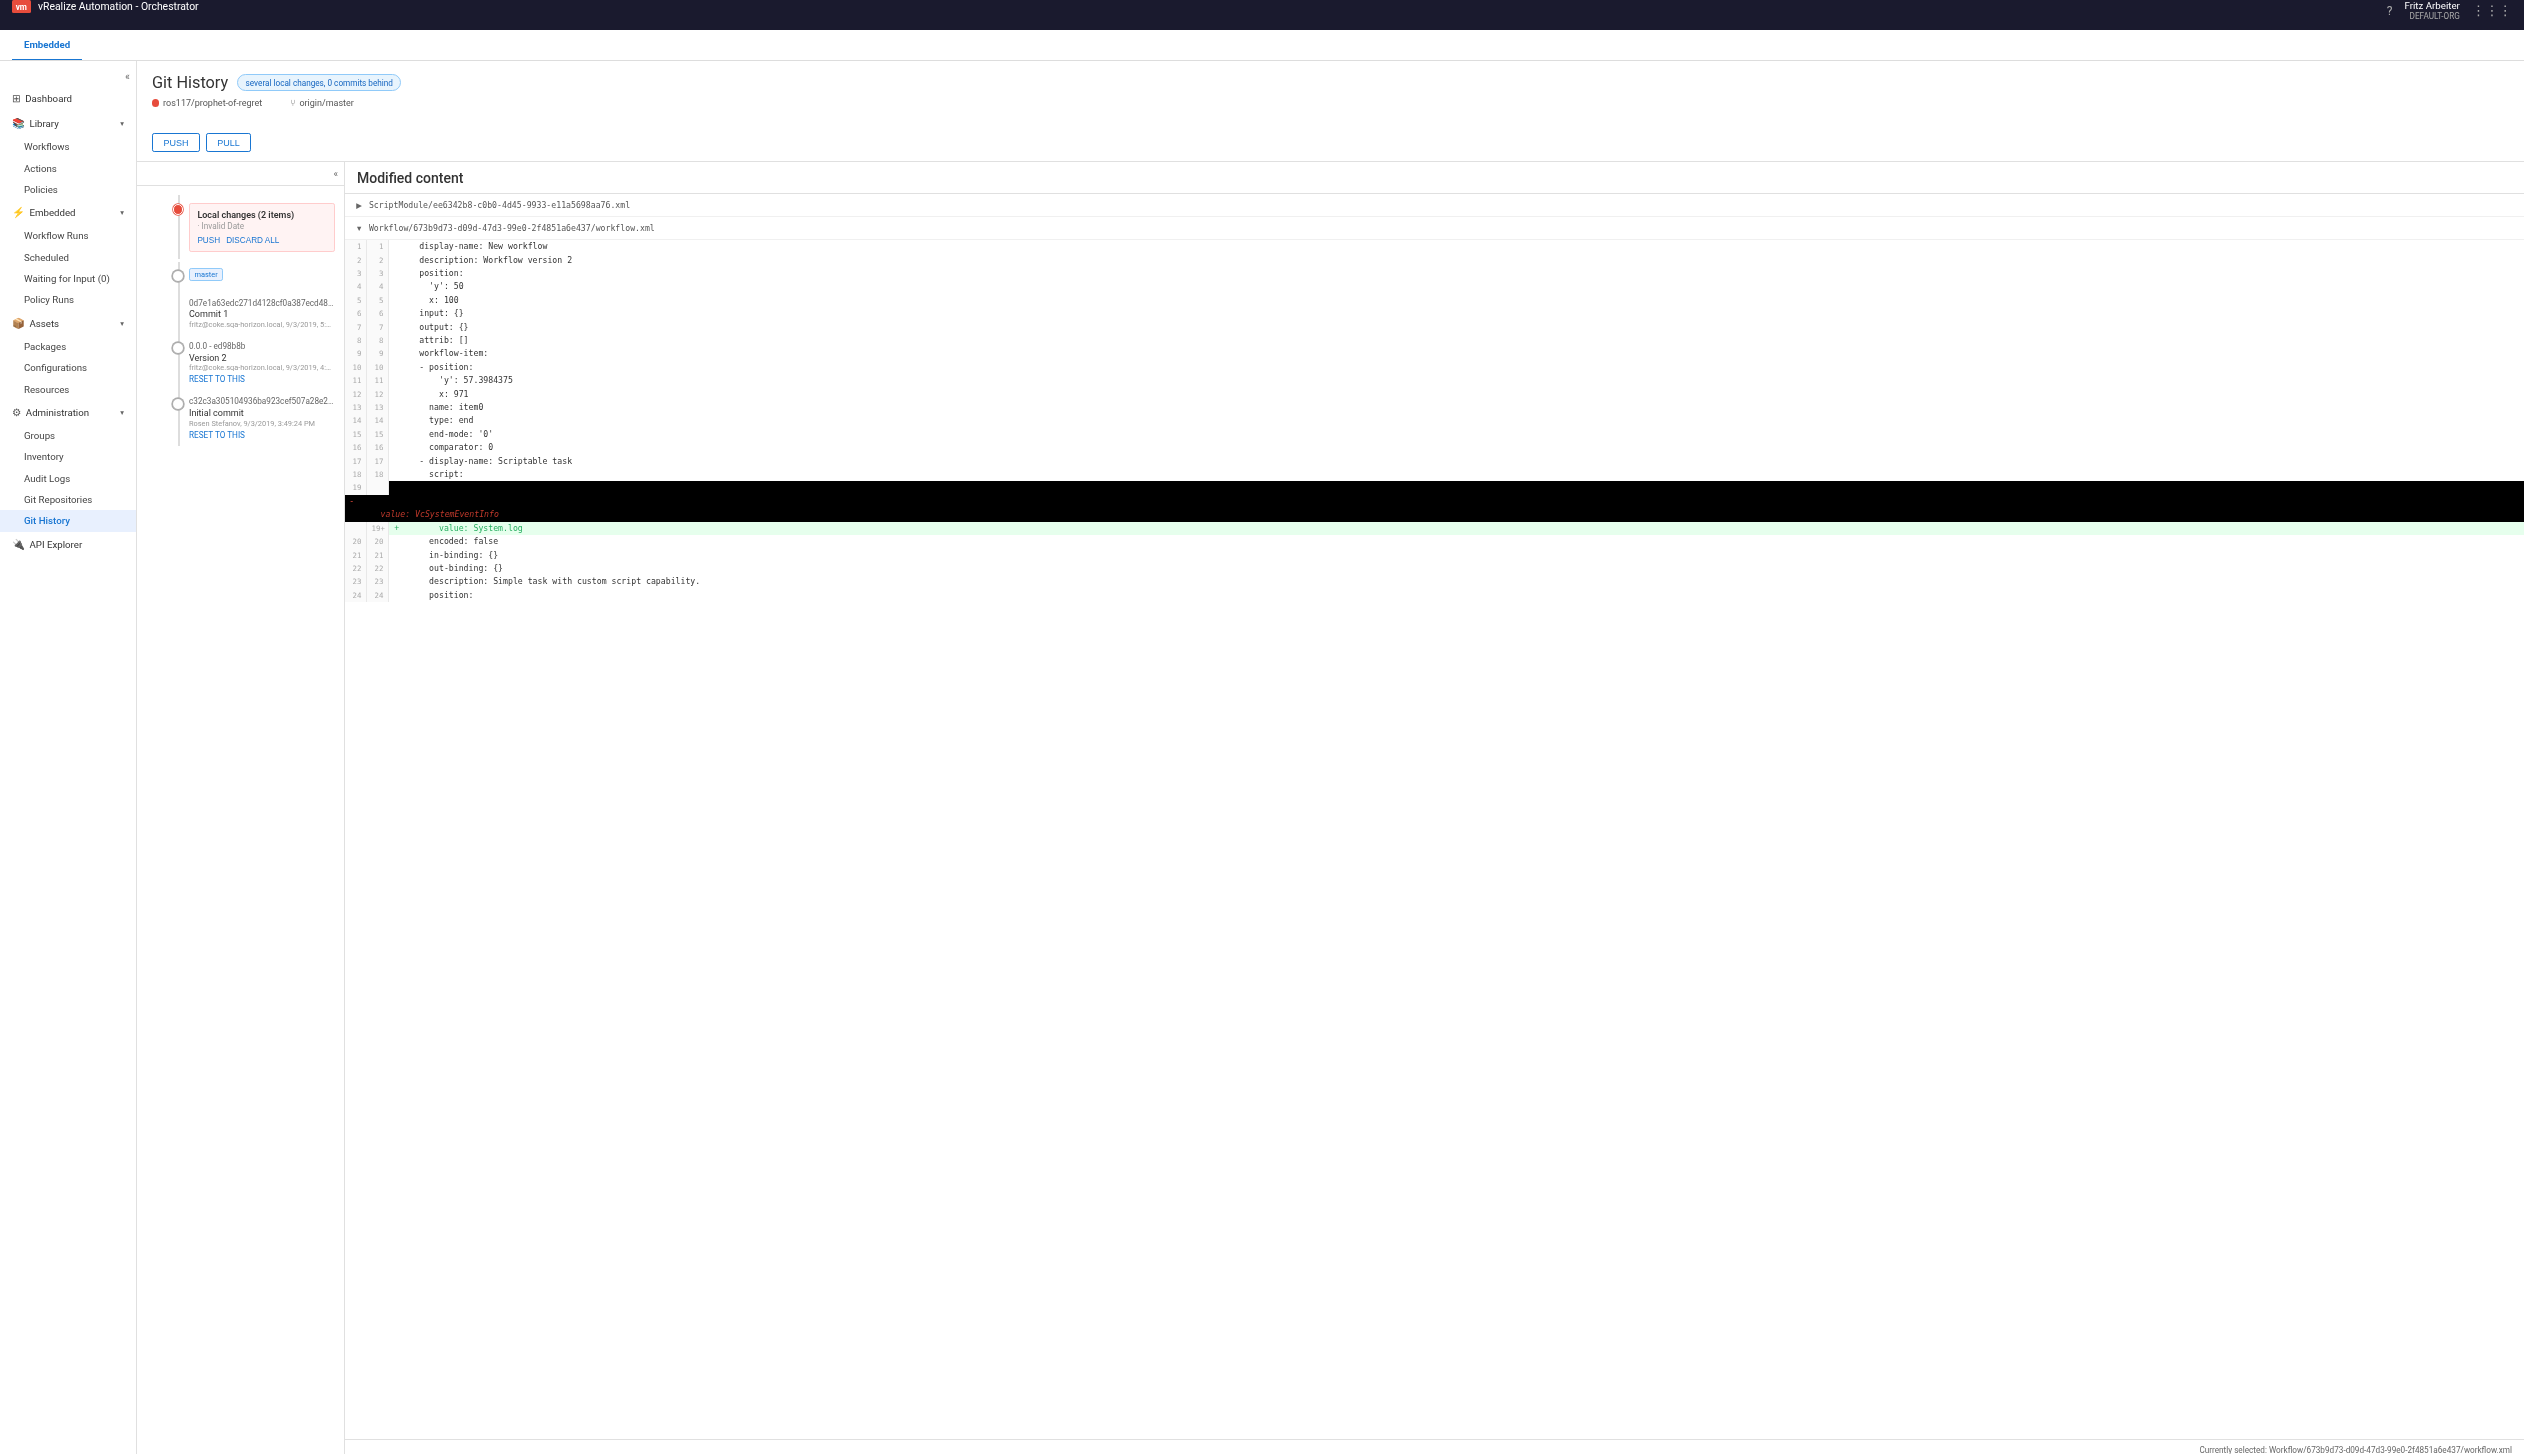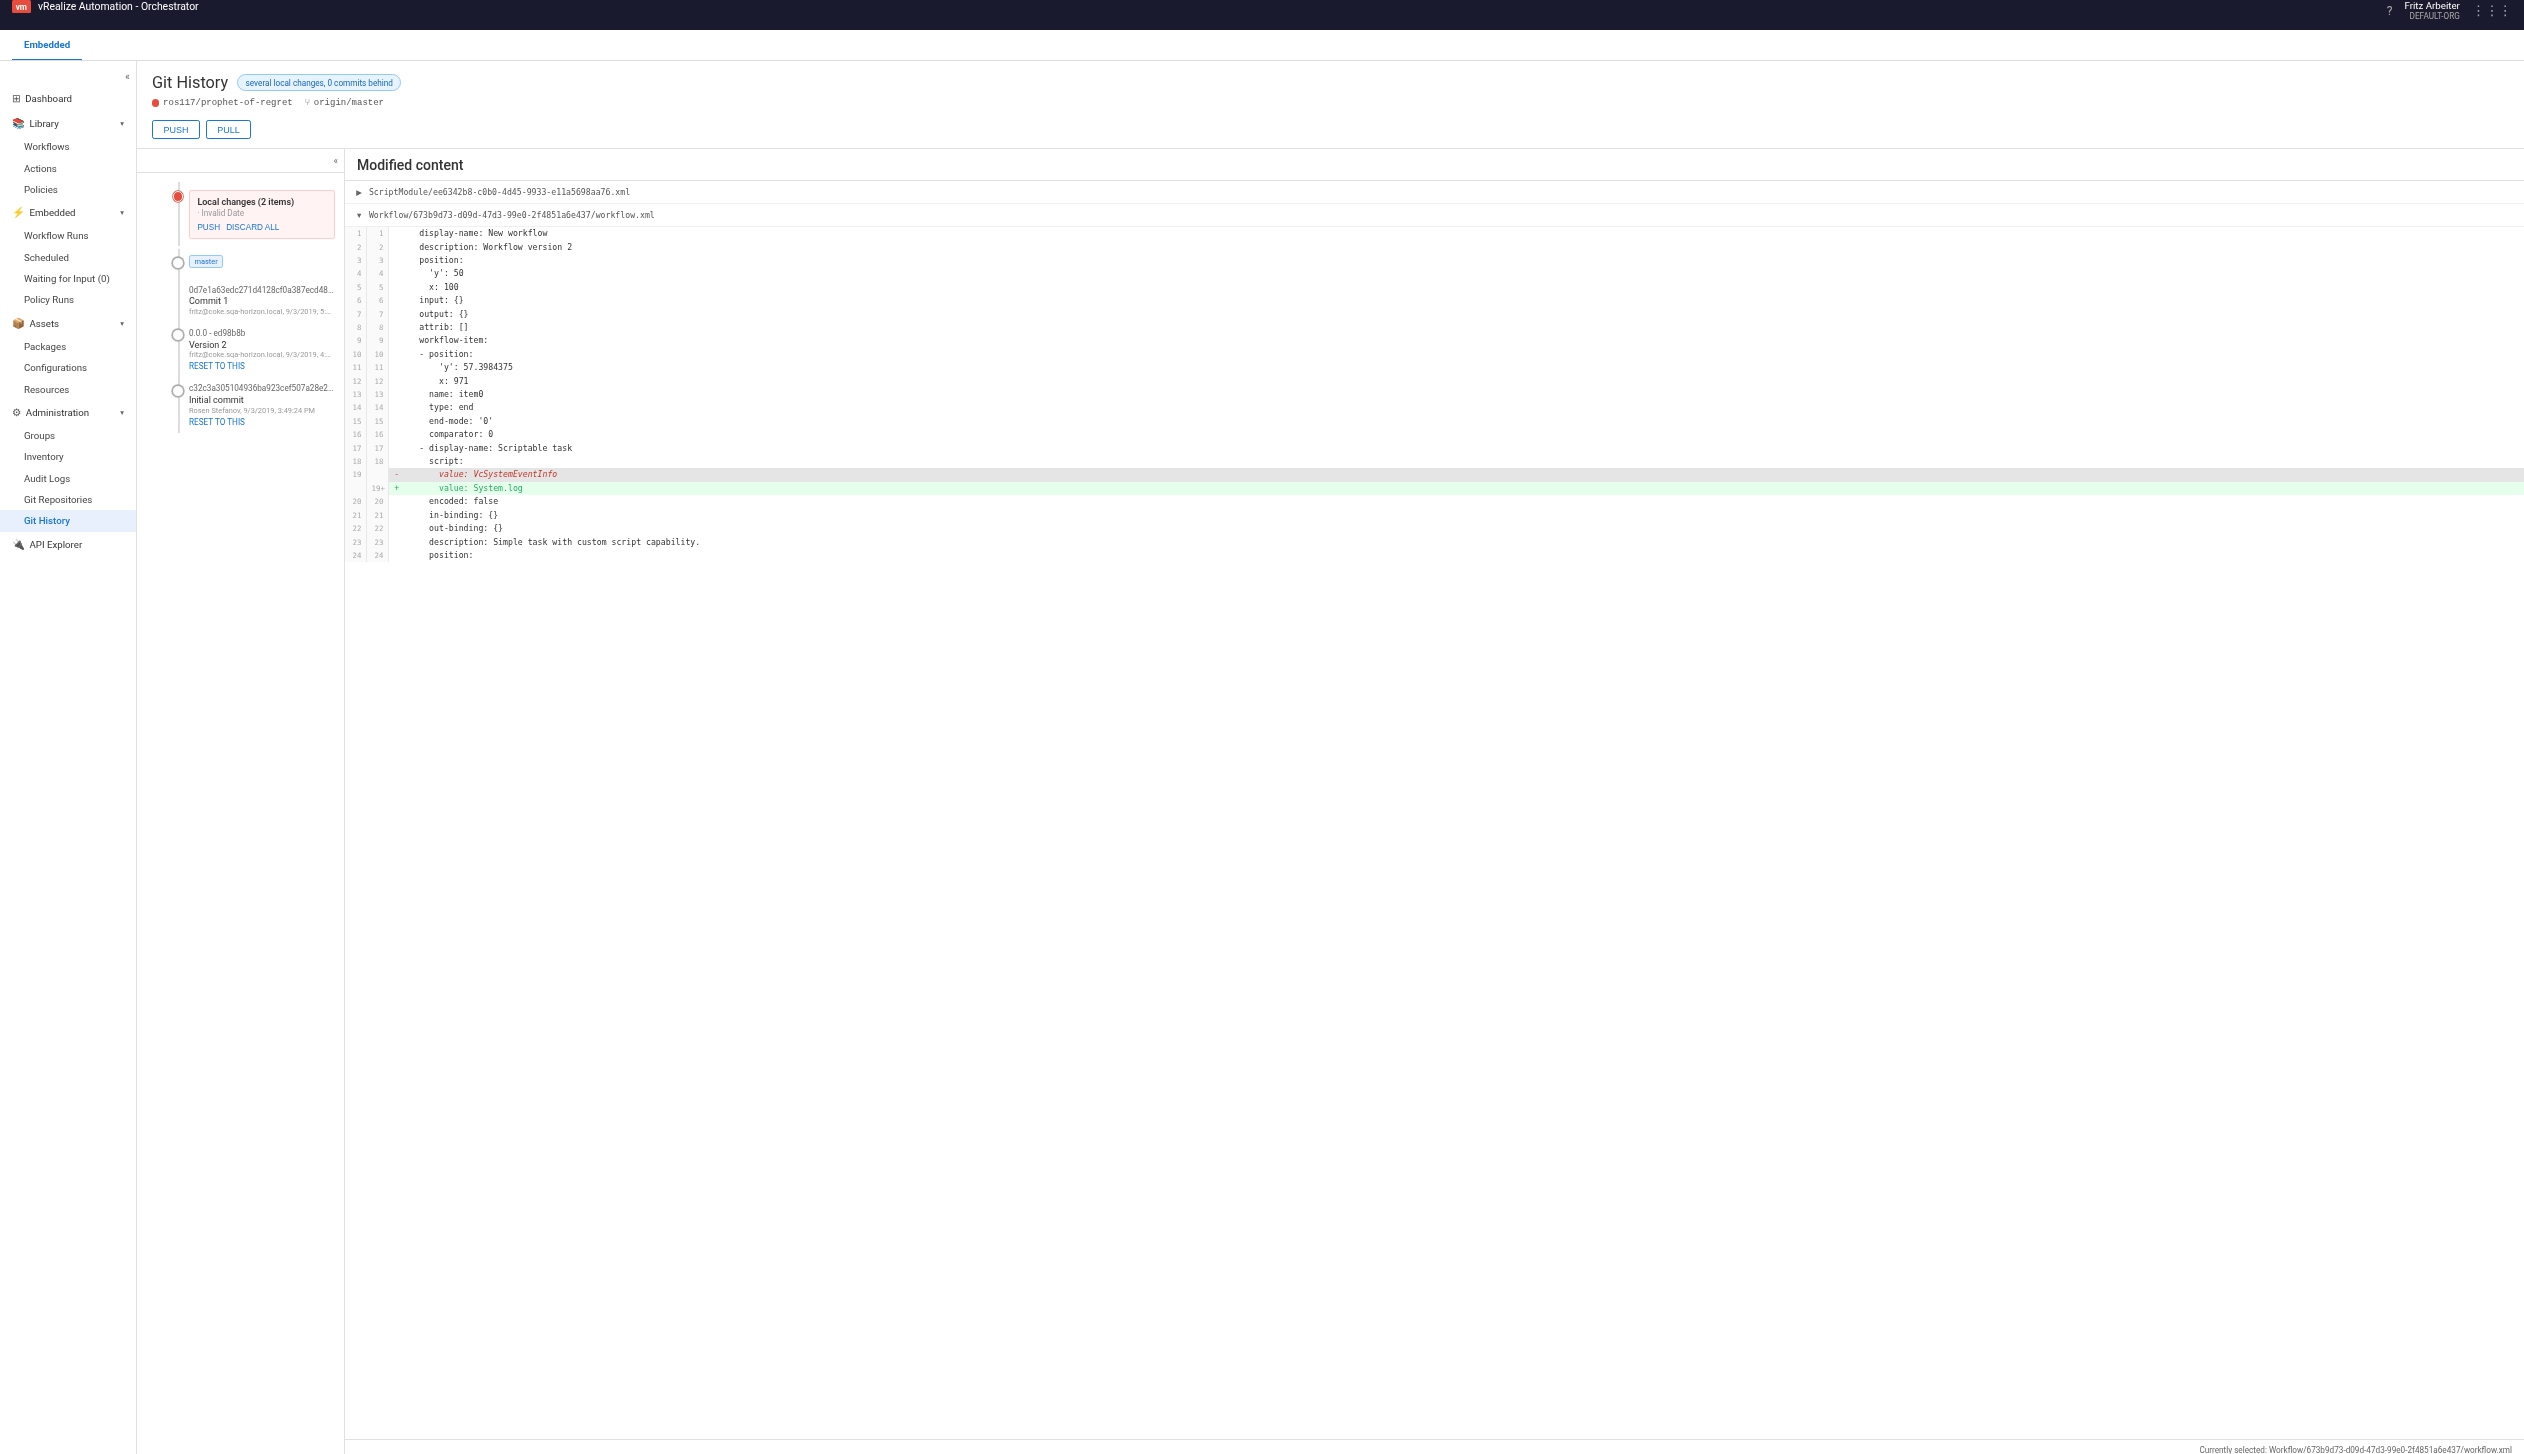--- a/index.html
+++ b/index.html
@@ -121,23 +121,22 @@
       background: #e8f4fd;
       border: 0.7px solid #90caf9;
       color: #1565c0;
       border-radius: 9px;
       padding: 2.2px 7.4px;
       font-size: 8.2px;
     }
     .branch-row {
       display: flex;
       align-items: center;
-      gap: 12px;
-      margin-bottom: 12px;
-      font-family: Liberation Mono, monospace;
+      gap: 28px;
+      margin-bottom: 25px;
     }
     .branch-item {
       display: flex;
       align-items: center;
       gap: 3.7px;
       font-size: 9px;
       color: #555;
     }
     .branch-dot { width: 7.4px; height: 7.4px; background: #e74c3c; border-radius: 50%; display: inline-block; }
     .branch-icon { color: #666; font-size: 9px; }
@@ -269,21 +268,21 @@
       text-align: center;
       line-height: 13.4px;
       font-size: 8.2px;
     }
     .diff-line-code {
       flex: 1;
       padding: 0 6px;
       line-height: 13.4px;
       white-space: pre;
     }
-    .diff-line.removed { background: #e5e5e5; }
+    .diff-line.removed { background: #000000; flex-direction: column; }
     .diff-line.added { background: #e6ffed; }
     .diff-line.removed .diff-line-marker { color: #e74c3c; }
     .diff-line.added .diff-line-marker { color: #27ae60; }
     .diff-line.removed .diff-line-code { color: #c0392b; font-style: italic; }
     .diff-line.added .diff-line-code { color: #27ae60; }
 
     
     .status-bar {
       padding: 4.5px 12px;
       background: white;

